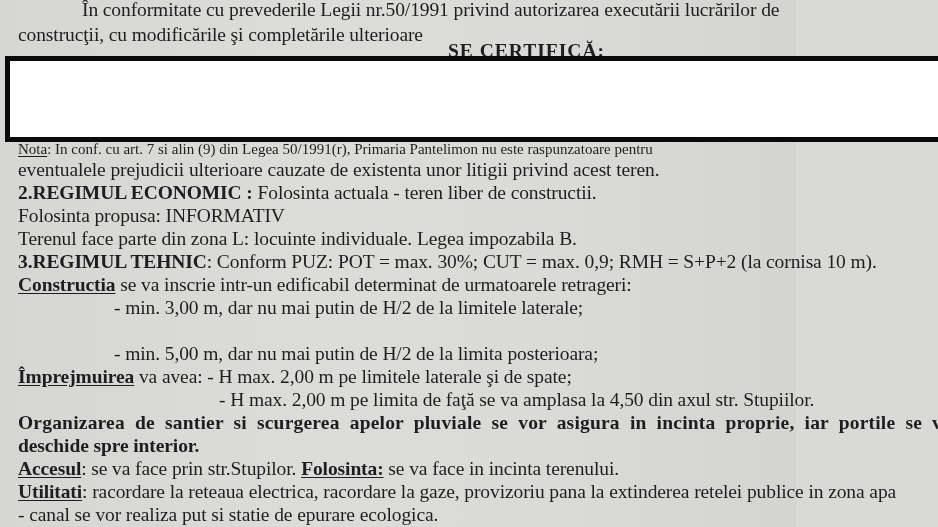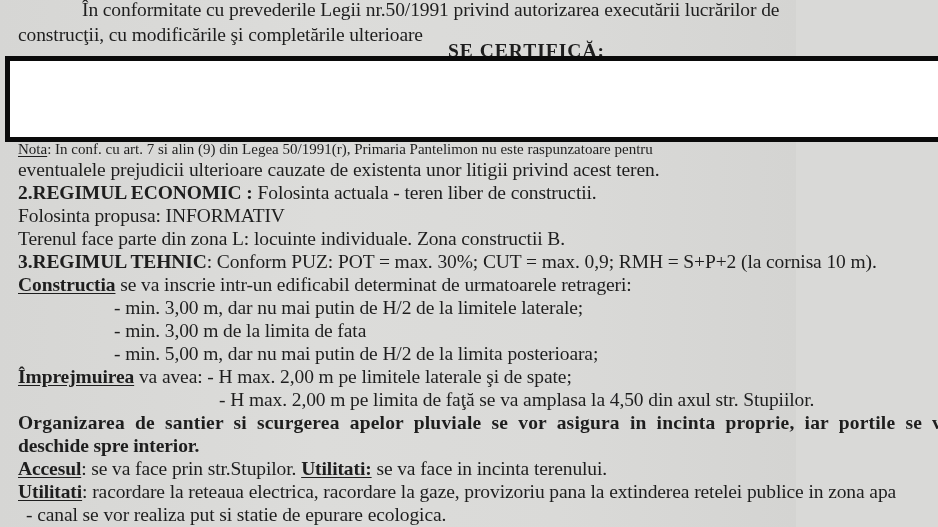--- a/index.html
+++ b/index.html
@@ -84,42 +84,41 @@
   </div>
 
   <div class="redaction"></div>
 
   <div class="line" style="top:159px;">eventualele prejudicii ulterioare cauzate de existenta unor litigii privind acest teren.</div>
 
   <div class="line" style="top:182px;">
     <span class="b">2.REGIMUL ECONOMIC :</span><span> Folosinta actuala - teren liber de constructii.</span>
   </div>
   <div class="line" style="top:205px;">Folosinta propusa: INFORMATIV</div>
-  <div class="line" style="top:228px;">Terenul face parte din zona L: locuinte individuale. Zona constructii B.</div>
+  <div class="line" style="top:228px;">Terenul face parte din zona L: locuinte individuale. Legea impozabila B.</div>
 
   <div class="line" style="top:251px;">
     <span class="b">3.REGIMUL TEHNIC</span><span>: Conform PUZ: POT = max. 30%; CUT = max. 0,9; RMH = S+P+2 (la cornisa 10 m).</span>
   </div>
 
   <div class="line" style="top:274px;">
     <span class="b u">Constructia</span><span> se va inscrie intr-un edificabil determinat de urmatoarele retrageri:</span>
   </div>
   <div class="line" style="left:114px; top:297px;">- min. 3,00 m, dar nu mai putin de H/2 de la limitele laterale;</div>
-  <div class="line" style="left:114px; top:320px;">- min. 3,00 m de la limita de fata</div>
   <div class="line" style="left:114px; top:343px;">- min. 5,00 m, dar nu mai putin de H/2 de la limita posterioara;</div>
 
   <div class="line" style="top:366px;">
     <span class="b u">Împrejmuirea</span><span> va avea: - H max. 2,00 m pe limitele laterale şi de spate;</span>
   </div>
   <div class="line" style="left:219px; top:389px;">- H max. 2,00 m pe limita de faţă se va amplasa la 4,50 din axul str. Stupiilor.</div>
 
   <div class="line bold-spread" style="top:412px; word-spacing:5px;">Organizarea de santier si scurgerea apelor pluviale se vor asigura in incinta proprie, iar portile se vor</div>
   <div class="line b" style="top:435px;">deschide spre interior.</div>
 
   <div class="line" style="top:458px;">
-    <span class="b u">Accesul</span><span>: se va face prin str.Stupilor. </span><span class="b u">Utilitati:</span><span> se va face in incinta terenului.</span>
+    <span class="b u">Accesul</span><span>: se va face prin str.Stupilor. </span><span class="b u">Folosinta:</span><span> se va face in incinta terenului.</span>
   </div>
   <div class="line" style="top:481px;">
     <span class="b u">Utilitati</span><span>: racordare la reteaua electrica, racordare la gaze, provizoriu pana la extinderea retelei publice in zona apa</span>
   </div>
-  <div class="line" style="top:504px;margin-left:8px;">- canal se vor realiza put si statie de epurare ecologica.</div>
+  <div class="line" style="top:504px;">- canal se vor realiza put si statie de epurare ecologica.</div>
 
 </div>
 
 </body></html>

